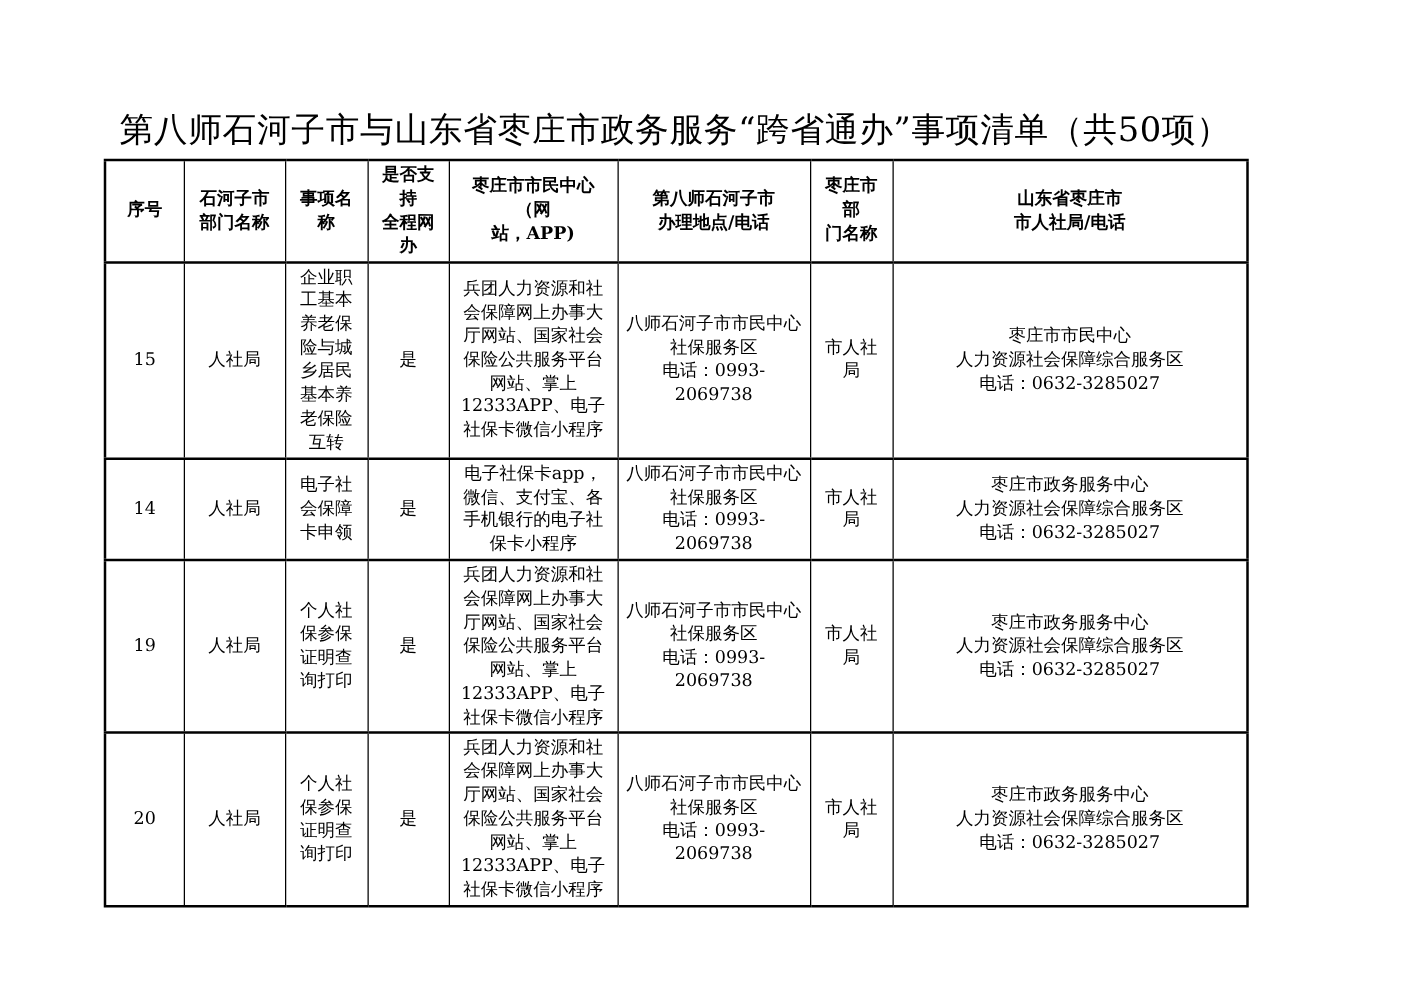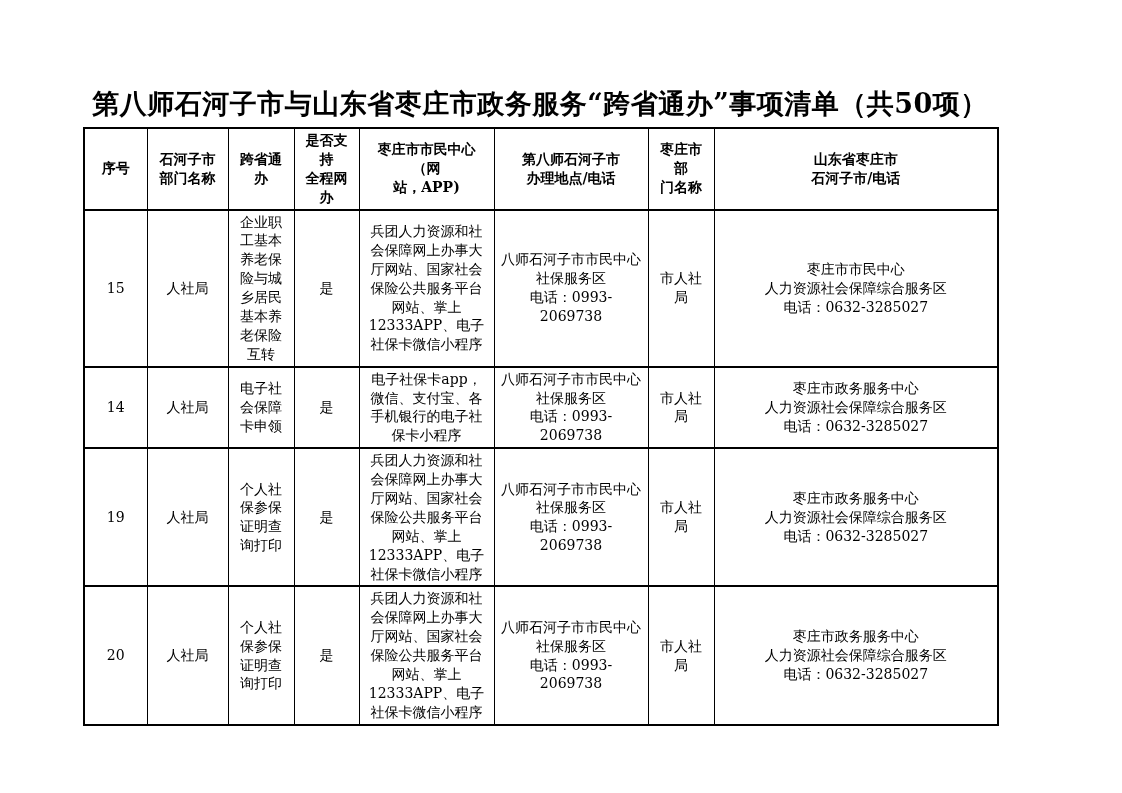--- a/index.html
+++ b/index.html
@@ -13,21 +13,21 @@
     overflow: hidden;
   }
   .doc-title {
     position: absolute;
     left: 83px;
     top: 86px;
     width: 914px;
     margin: 0;
     text-align: center;
     font-size: 27px;
-    font-weight: bold;
+    font-weight: normal;
     white-space: nowrap;
     letter-spacing: 0.5px;
   }
   table.grid {
     position: absolute;
     left: 83px;
     top: 127px;
     width: 914px;
     border-collapse: collapse;
     table-layout: fixed;
@@ -77,31 +77,31 @@
       <col class="col-sys">
         <col class="col-addr1">
         <col class="col-dept2">
         <col class="col-addr2">
     </colgroup>
     <thead>
       <tr class="header-row">
         <th>序号</th>
         <th>石河子市
 部门名称</th>
-        <th>跨省通办</th>
+        <th>事项名称</th>
         <th>是否支持
 全程网办</th>
         <th>枣庄市市民中心（网
 站，APP)</th>
         <th>第八师石河子市
 办理地点/电话</th>
         <th>枣庄市部
 门名称</th>
         <th>山东省枣庄市
-石河子市/电话</th>
+市人社局/电话</th>
       </tr>
     </thead>
     <tbody>
       <tr class="row-16">
         <td>15</td>
         <td>人社局</td>
         <td>企业职工基本养老保险与城乡居民基本养老保险互转</td>
         <td>是</td>
         <td>兵团人力资源和社会保障网上办事大厅网站、国家社会保险公共服务平台网站、掌上12333APP、电子社保卡微信小程序</td>
         <td>八师石河子市市民中心社保服务区

